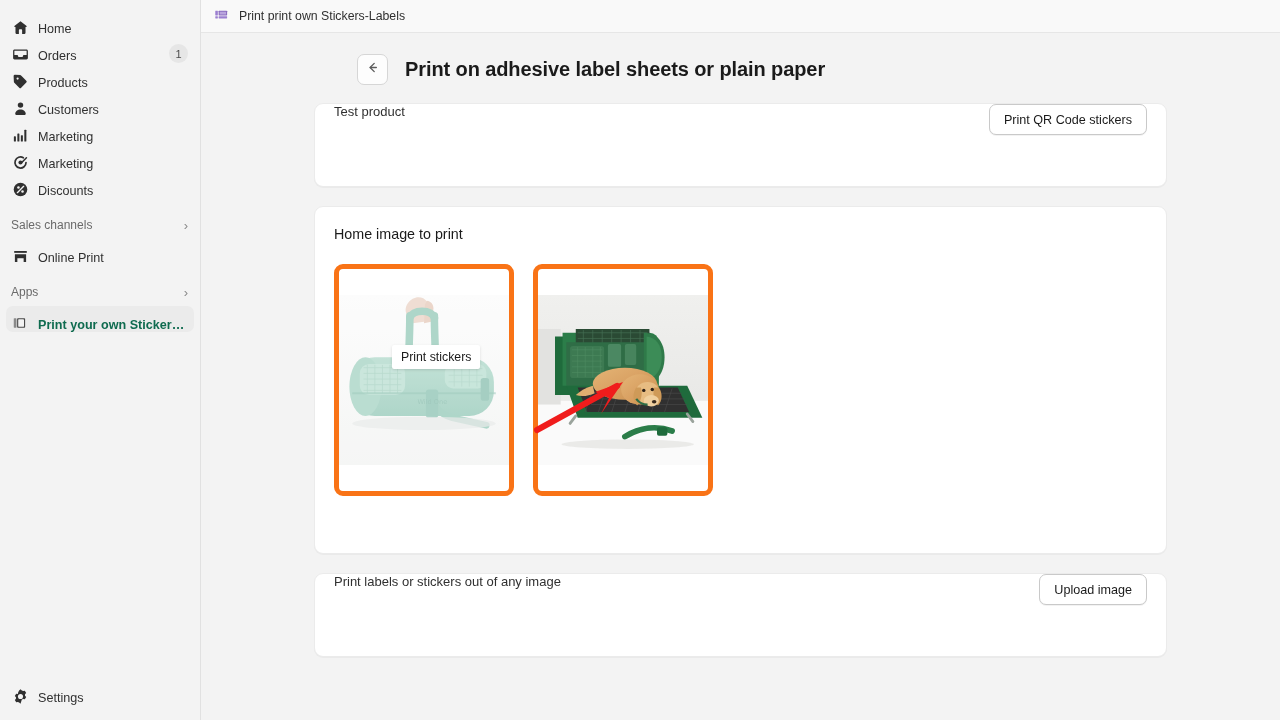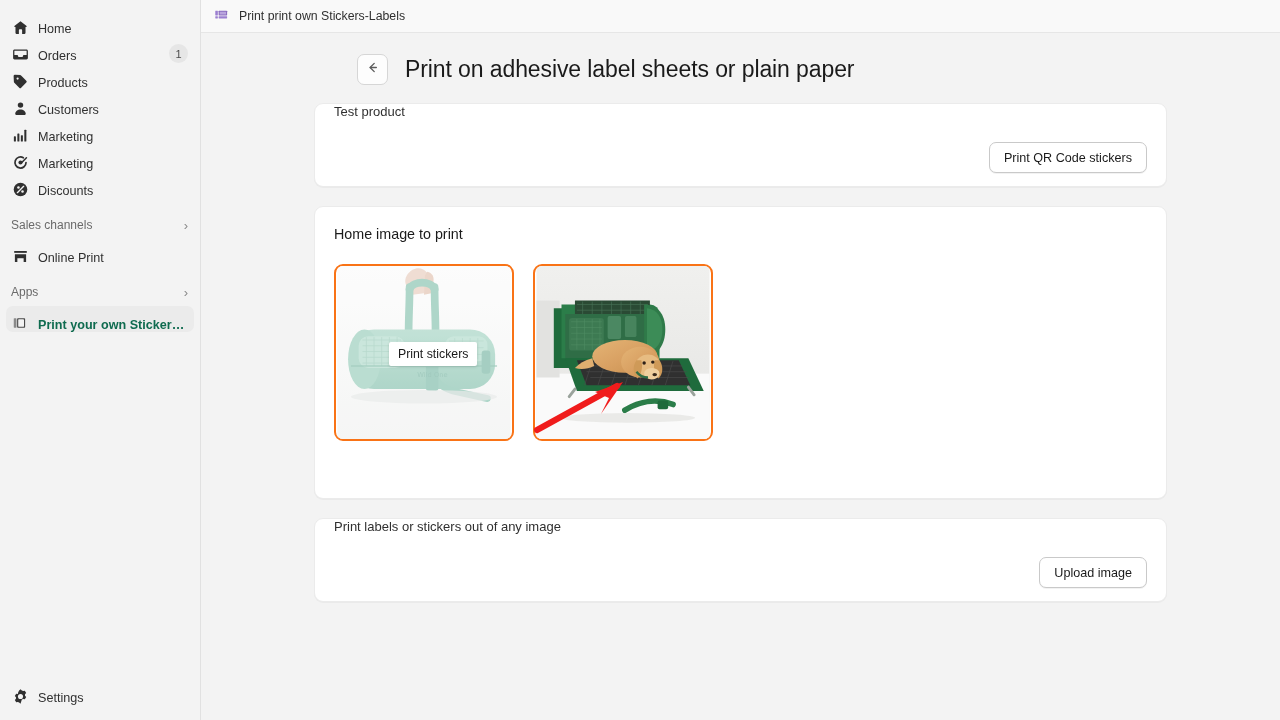--- a/index.html
+++ b/index.html
@@ -75,21 +75,21 @@
     display: flex; align-items: center;
     margin-left: 156px; margin-bottom: 18px;
   }
   .back-btn {
     width: 31px; height: 31px;
     border: 1px solid #d6d6d6; border-radius: 7px;
     background: #fdfdfd;
     display: flex; align-items: center; justify-content: center;
     cursor: pointer;
   }
-  .page-title { font-size: 23px; font-weight: 400; color: #1a1a1a; margin-left: 17px; letter-spacing: -0.1px; }
+  .page-title { font-size: 20px; font-weight: 700; color: #1a1a1a; margin-left: 17px; letter-spacing: -0.1px; }
 
   .card {
     background: #fff;
     border: 1px solid #ebebeb;
     border-radius: 9px;
     margin: 0 auto 19px auto;
     width: 853px;
     box-shadow: 0 1px 0 rgba(0,0,0,0.035);
   }
   .card-row {
@@ -102,29 +102,28 @@
     border: 1px solid #c9c9c9;
     border-radius: 7px;
     background: #fff;
     font-family: "Liberation Sans", sans-serif;
     font-size: 12.6px; color: #1a1a1a;
     font-weight: 500;
     padding: 0 14px; height: 31px;
     cursor: pointer;
     box-shadow: 0 1px 0 rgba(0,0,0,0.05);
     white-space: nowrap;
-    margin-top: 38px;
   }
 
   .images-card { padding: 19px; }
   .images-title { font-size: 14.3px; color: #1a1a1a; margin-bottom: 22px; }
   .thumb-row { display: flex; gap: 19px; padding-bottom: 38px; }
   .thumb {
-    width: 180px; height: 177px;
-    border: 2px solid #f97316; border-radius: 9px;
+    width: 180px; height: 232px;
+    border: 5px solid #f97316; border-radius: 9px;
     overflow: hidden; position: relative;
     cursor: pointer; background: #fff;
   }
   .thumb svg { display: block; width: 100%; height: 100%; }
 
   .tooltip {
     position: absolute;
     left: 53px; top: 76px;
     background: #fff;
     padding: 5px 9px;

